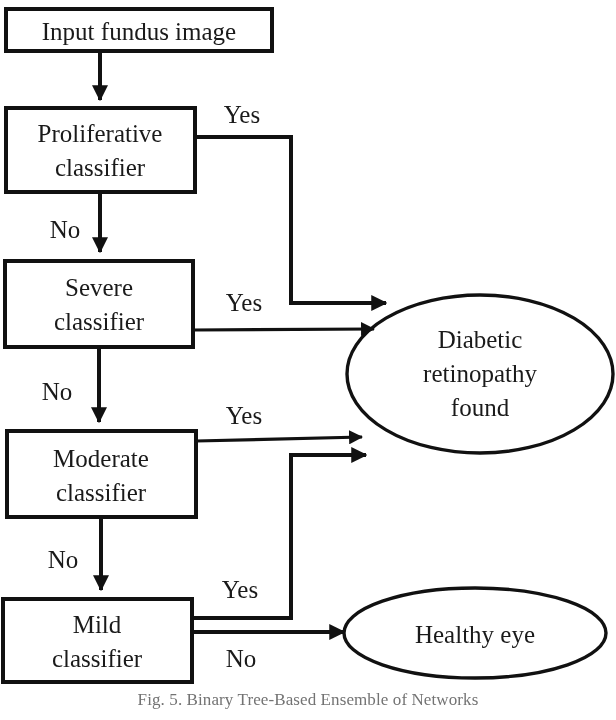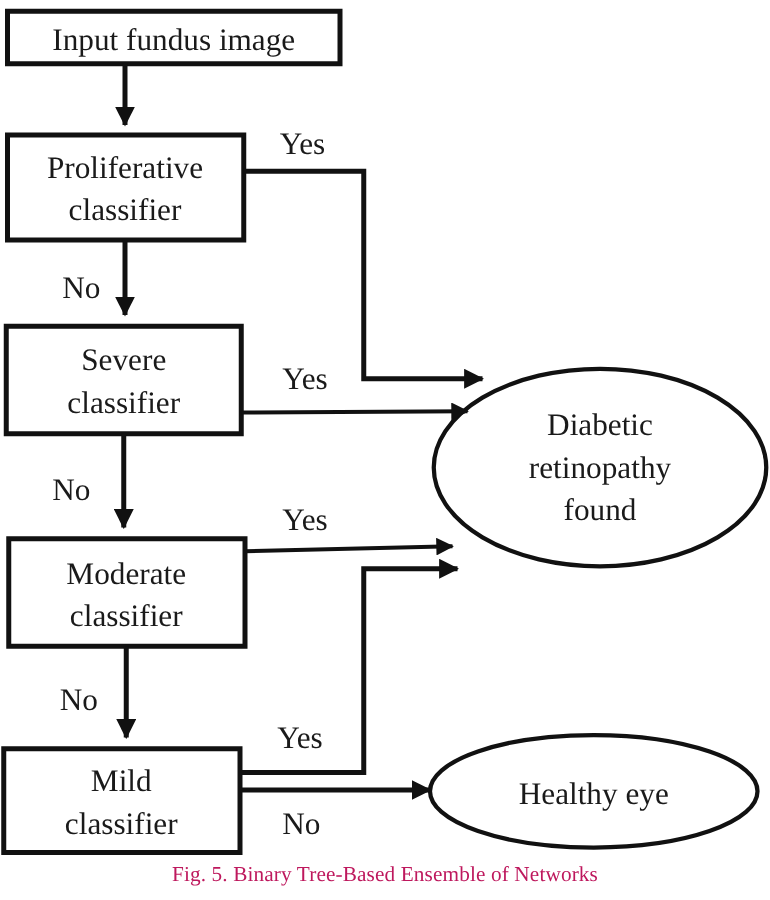--- a/index.html
+++ b/index.html
@@ -39,21 +39,21 @@
     font-size: 25px;
   }
   .caption {
     position: absolute;
     left: 0;
     top: 690px;
     width: 616px;
     text-align: center;
     font-family: "Liberation Serif", "DejaVu Serif", serif;
     font-size: 17px;
-    color: #be185d;
+    color: #737373;
     letter-spacing: 0.1px;
   }
   .box-shape {
     fill: #ffffff;
     stroke: #111111;
     stroke-width: 4;
   }
   .ellipse-shape {
     fill: #ffffff;
     stroke: #111111;

